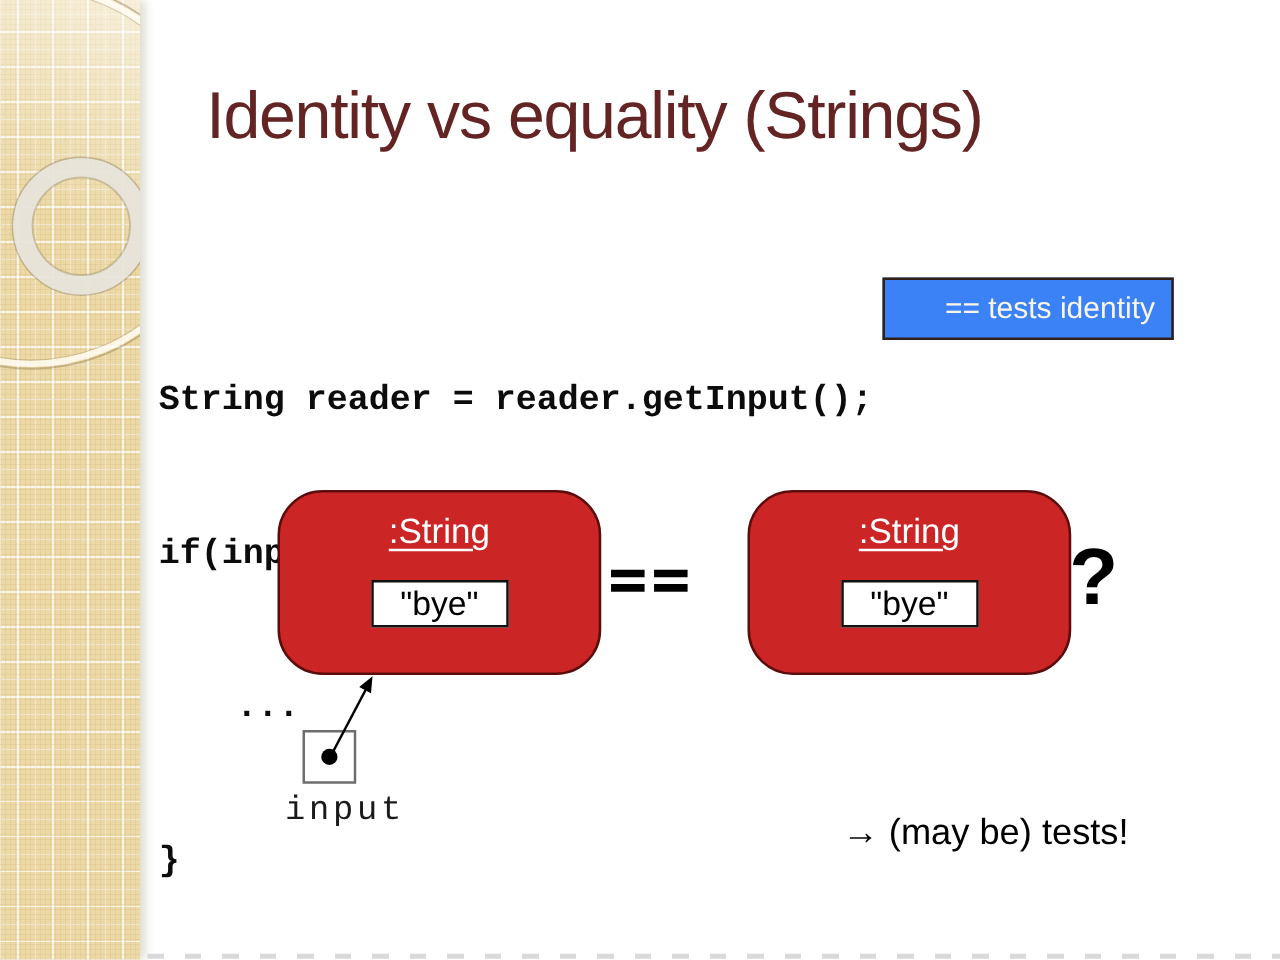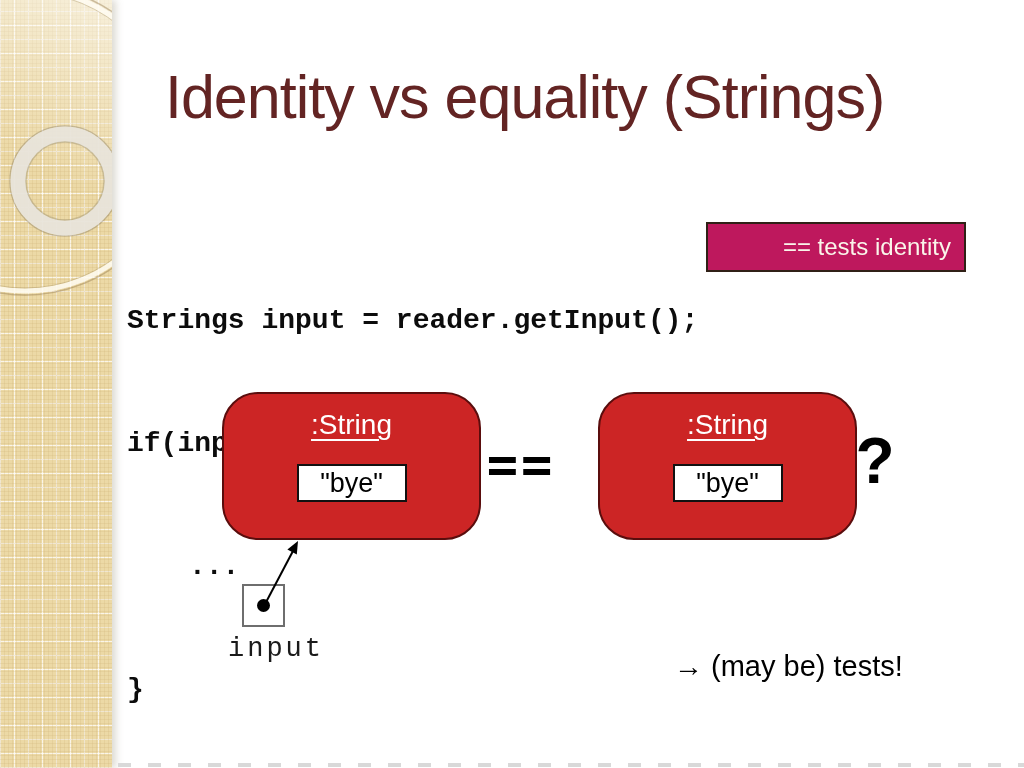--- a/index.html
+++ b/index.html
@@ -26,39 +26,39 @@
   }
   .sidebar .sheen {
     position: absolute; left: 0; top: 0; width: 112px; height: 320px;
     background: linear-gradient(205deg, rgba(255,255,255,0.60) 0%, rgba(255,255,255,0.25) 30%, rgba(255,255,255,0) 55%);
   }
   .sidebar svg { position: absolute; left: 0; top: 0; }
 
   
   .title {
     position: absolute; left: 165px; top: 62px;
-    font-size: 61px; letter-spacing: -1px;
+    font-size: 53px; letter-spacing: -1px;
     color: #632423;
     font-weight: 500;
     white-space: nowrap;
   }
 
   
   .code {
     position: absolute; left: 127px; top: 218px;
     font-family: "Liberation Mono", "DejaVu Sans Mono", monospace;
     font-weight: 700; font-size: 28px; color: #0c0c0c;
     line-height: 41px; white-space: pre;
   }
   .code .indent { padding-left: 62px; }
 
   
   .callout {
-    position: absolute; left: 706px; top: 222px; width: 260px; height: 50px;
-    background: #be185d; border: 2px solid #302016;
+    position: absolute; left: 706px; top: 222px; width: 233px; height: 50px;
+    background: #3b82f6; border: 2px solid #302016;
     color: #faf5ea; font-size: 24px;
     text-align: right; line-height: 45px; padding-right: 13px;
   }
 
   
   .obj {
     position: absolute; top: 392px; width: 259px; height: 148px;
     background: #cc2525; border: 2px solid #5a0d0d; border-radius: 36px;
   }
   .obj.left  { left: 222px; }
@@ -133,21 +133,21 @@
 
       <circle cx="65" cy="181" r="55" fill="none" stroke="rgba(120,110,85,0.35)" stroke-width="1.5"></circle>
       <circle cx="65" cy="181" r="47" fill="none" stroke="rgba(232,228,218,0.95)" stroke-width="15"></circle>
       <circle cx="65" cy="181" r="39" fill="none" stroke="rgba(150,140,110,0.40)" stroke-width="1.5"></circle>
     </svg>
   </div>
 
   <div class="title">Identity vs equality (Strings)</div>
 
   <div class="code">
-    <div>Strings input = reader.getInput();</div>
+    <div>String reader = reader.getInput();</div>
     <div>if(input == "bye") {</div>
     <div class="indent">...</div>
     <div>}</div>
   </div>
 
   <div class="callout">== tests identity</div>
 
   <div class="obj left">
     <div class="class-label">:String</div>
     <div class="value-box">"bye"</div>

